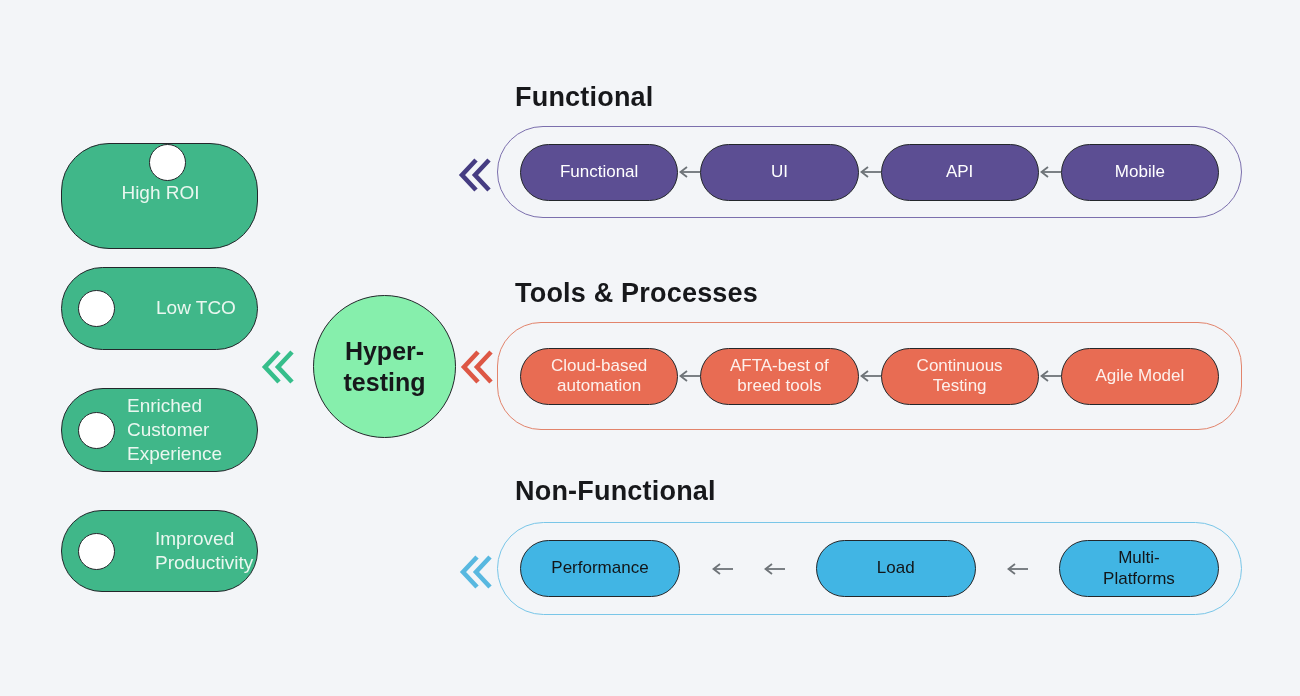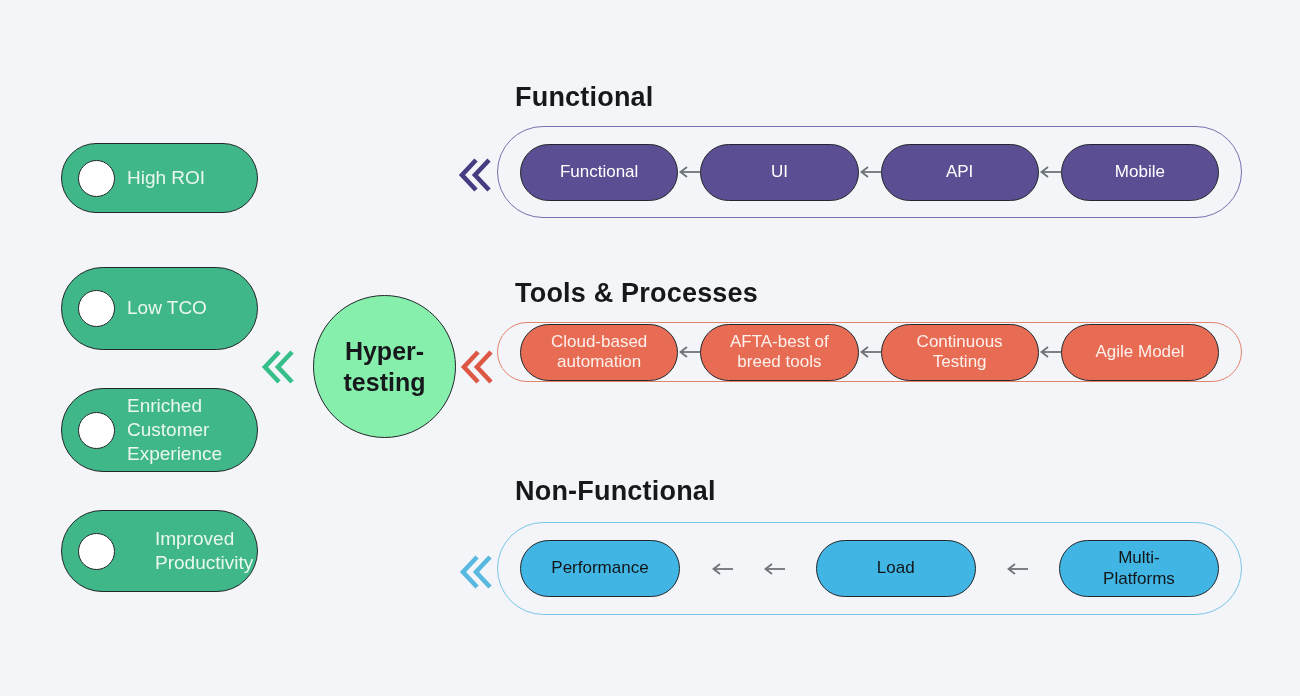--- a/index.html
+++ b/index.html
@@ -39,22 +39,22 @@
     box-sizing: border-box;
   }
   .benefit .blabel {
     margin-left: 12px;
     margin-right: 10px;
     color: #EAF7F0;
     font-size: 19px;
     line-height: 1.28;
     font-weight: 400;
   }
-  #benefit-0 { top: 143px; height: 70px; }
-  #benefit-1 { top: 267px; height: 83px; }
+  #benefit-0 { top: 143px; height: 106px; flex-direction: column; }
+  #benefit-1 { top: 267px; height: 83px; gap: 29px; }
   #benefit-2 { top: 388px; height: 84px; }
   #benefit-3 { top: 510px; height: 82px; gap: 28px; }
 
   
   .hub {
     position: absolute;
     left: 313px;
     top: 295px;
     width: 143px;
     height: 143px;
@@ -101,21 +101,21 @@
     left: 497px;
     width: 745px;
     box-sizing: border-box;
     background: transparent;
     display: flex;
     align-items: center;
     justify-content: space-between;
     padding: 0 22px;
   }
   #lane-0 { top: 126px; height: 92px; border: 1px solid #7B6FAD; border-radius: 46px; }
-  #lane-1 { top: 322px; height: 60px; border: 1px solid #E2846C; border-radius: 44px; }
+  #lane-1 { top: 322px; height: 108px; border: 1px solid #E2846C; border-radius: 44px; }
   #lane-2 { top: 522px; height: 93px; border: 1px solid #79C6E8; border-radius: 47px; }
 
   .pill {
     width: 160px;
     height: 57px;
     border: 1.6px solid #23272B;
     border-radius: 30px;
     box-sizing: border-box;
     display: flex;
     align-items: center;

